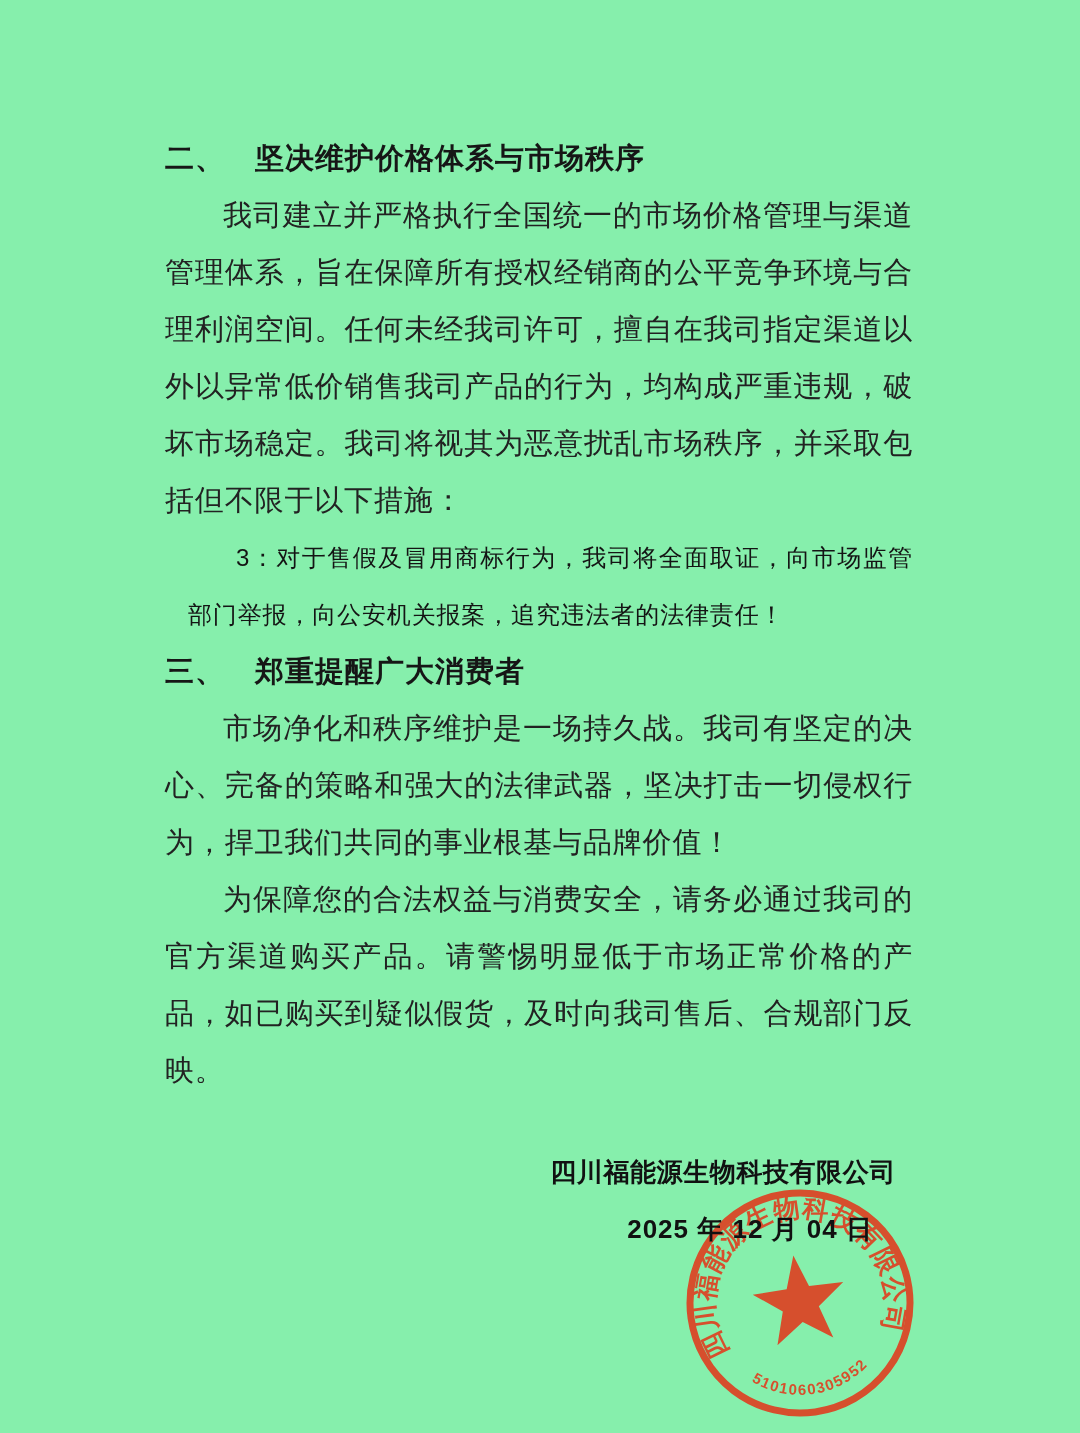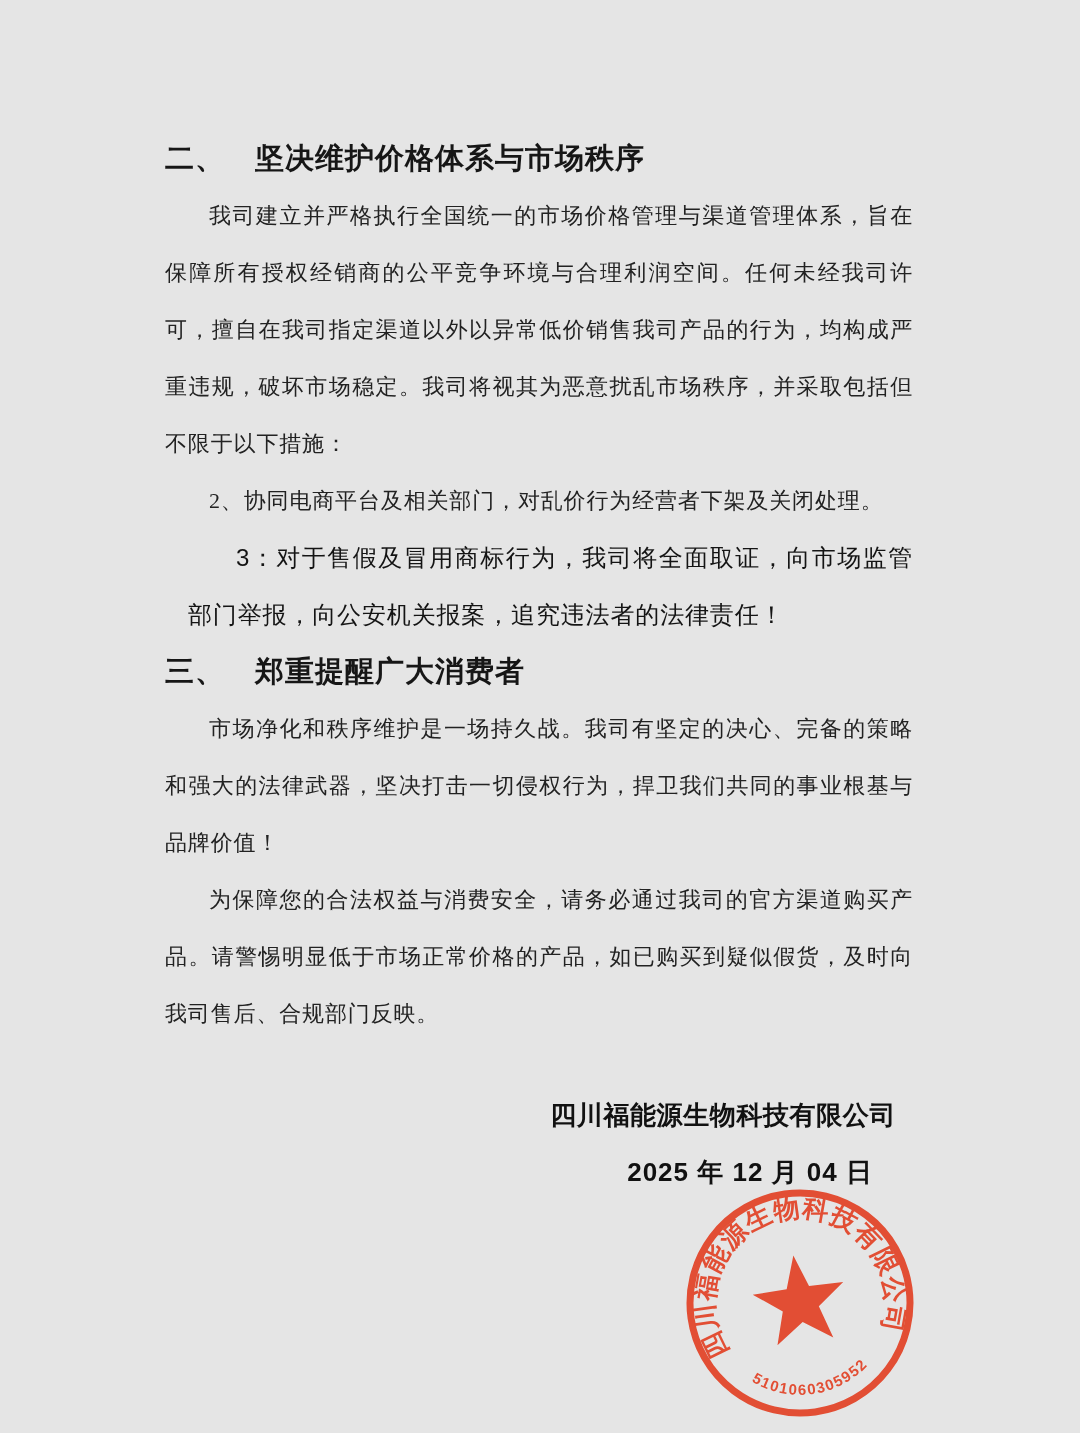--- a/index.html
+++ b/index.html
@@ -1,40 +1,40 @@
 <!DOCTYPE html>
 <html><head>
 <meta charset="utf-8">
 <style>
   * { margin: 0; padding: 0; box-sizing: border-box; }
   html, body { background: #ffffff; }
   .page {
     position: relative;
     width: 1080px;
     height: 1433px;
-    background: #e5e5e5;
+    background: #86efac;
     overflow: hidden;
     font-family: "Liberation Serif", serif;
     color: #1f1f1f;
   }
   .content {
     position: relative;
     z-index: 2;
     padding: 130px 167px 0 165px;
   }
   .sec-heading {
     font-family: "Liberation Sans", sans-serif;
     font-weight: 700;
     font-size: 29px;
     line-height: 57px;
     letter-spacing: 1px;
     color: #161616;
   }
   .body-para {
-    font-size: 22px;
+    font-size: 29px;
     line-height: 57px;
     letter-spacing: 0.85px;
     text-align: justify;
     text-indent: 2em;
     color: #222222;
   }
   .body-para.bold {
     font-weight: 400;
     font-family: "Liberation Sans", sans-serif;
     font-size: 24px;
@@ -90,21 +90,20 @@
 <body>
 
 <div class="page">
 
   <div class="content">
     <h2 class="sec-heading">二、　坚决维护价格体系与市场秩序</h2>
 
     <p class="body-para">我司建立并严格执行全国统一的市场价格管理与渠道管理体系，旨在保障所有授权经销商的公平竞争环境与合理利润空间。任何未经我司许可，擅自在我司指定渠道以外以异常低价销售我司产品的行为，均构成严重违规，破坏市场稳定。我司将视其为恶意扰乱市场秩序，并采取包括但不限于以下措施：</p>
 
 
-    <p class="body-para">2、协同电商平台及相关部门，对乱价行为经营者下架及关闭处理。</p>
 
     <p class="body-para bold">3：对于售假及冒用商标行为，我司将全面取证，向市场监管部门举报，向公安机关报案，追究违法者的法律责任！</p>
 
     <h2 class="sec-heading">三、　郑重提醒广大消费者</h2>
 
     <p class="body-para">市场净化和秩序维护是一场持久战。我司有坚定的决心、完备的策略和强大的法律武器，坚决打击一切侵权行为，捍卫我们共同的事业根基与品牌价值！</p>
 
     <p class="body-para">为保障您的合法权益与消费安全，请务必通过我司的官方渠道购买产品。请警惕明显低于市场正常价格的产品，如已购买到疑似假货，及时向我司售后、合规部门反映。</p>
 
     <div class="signature">

